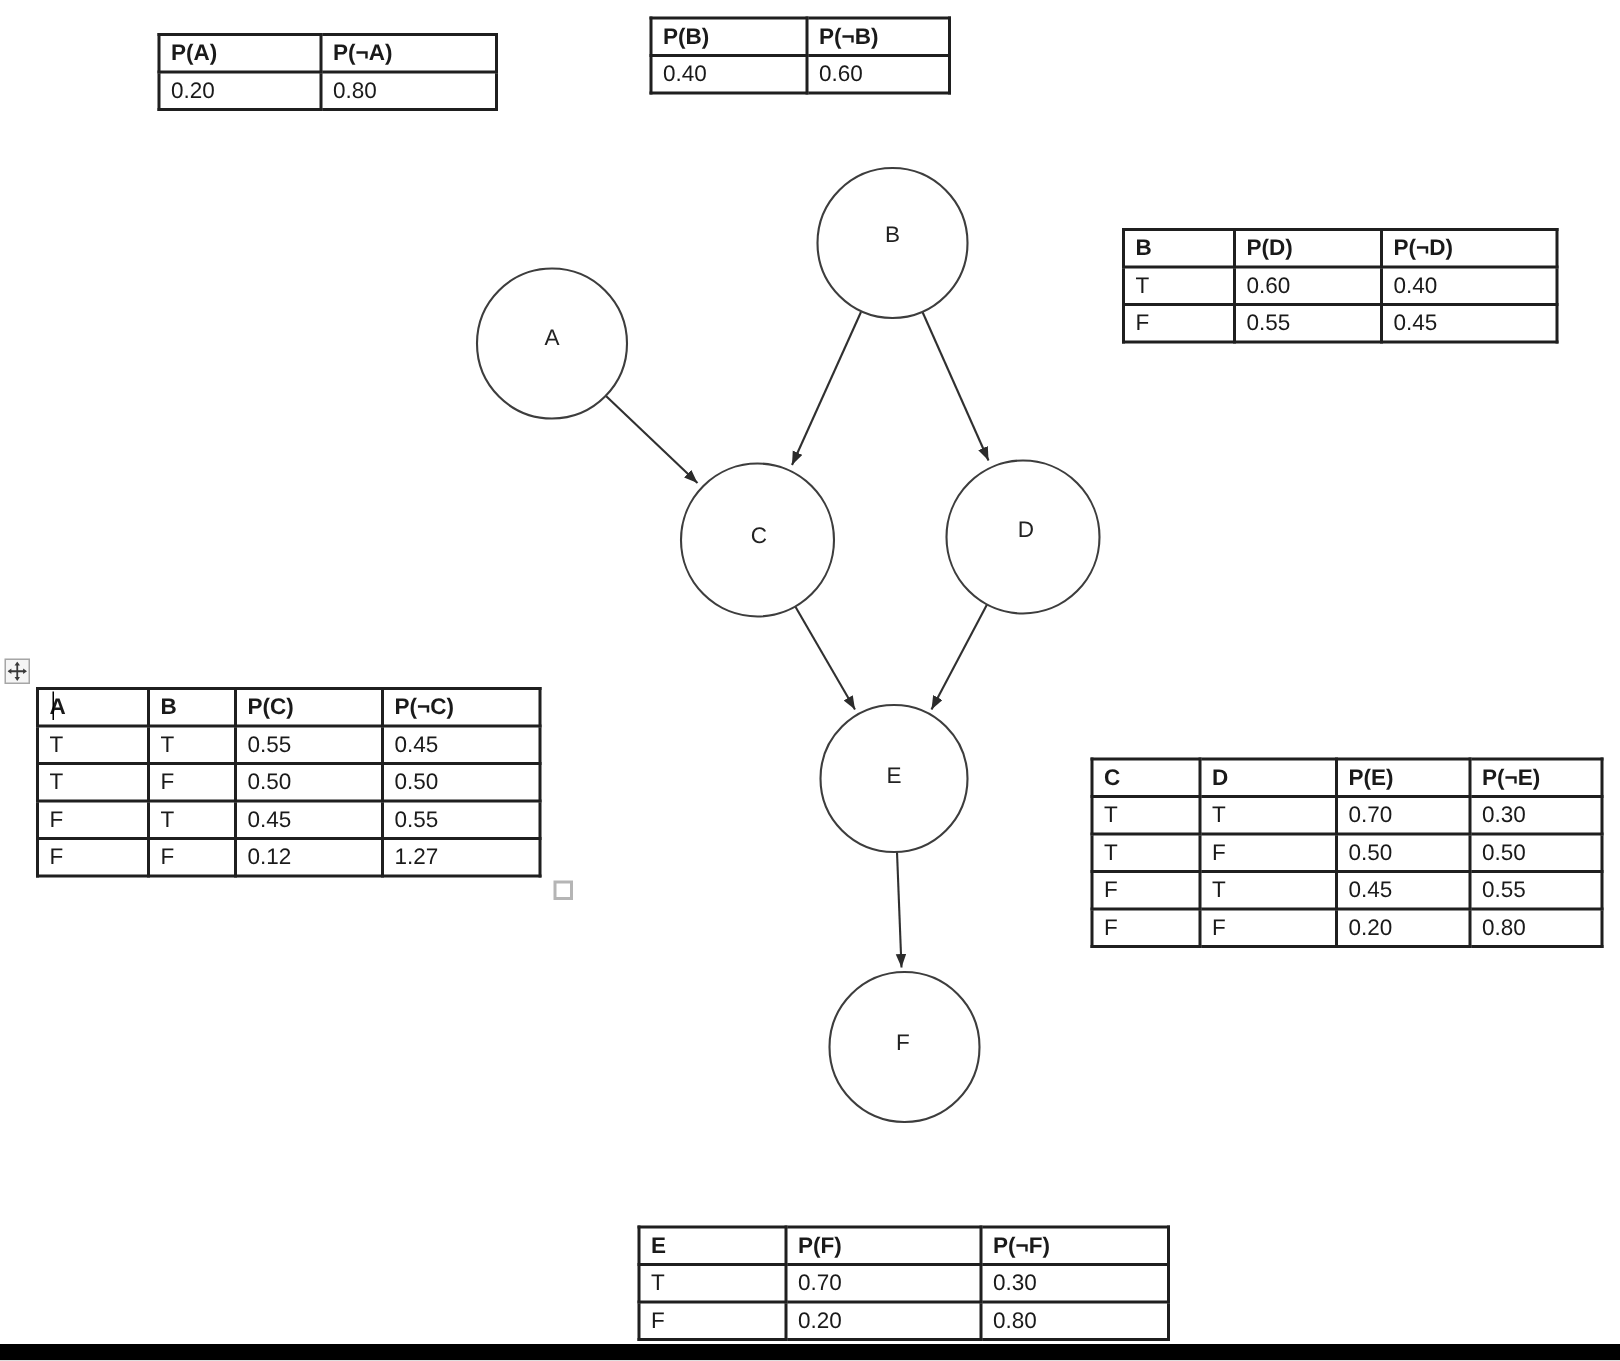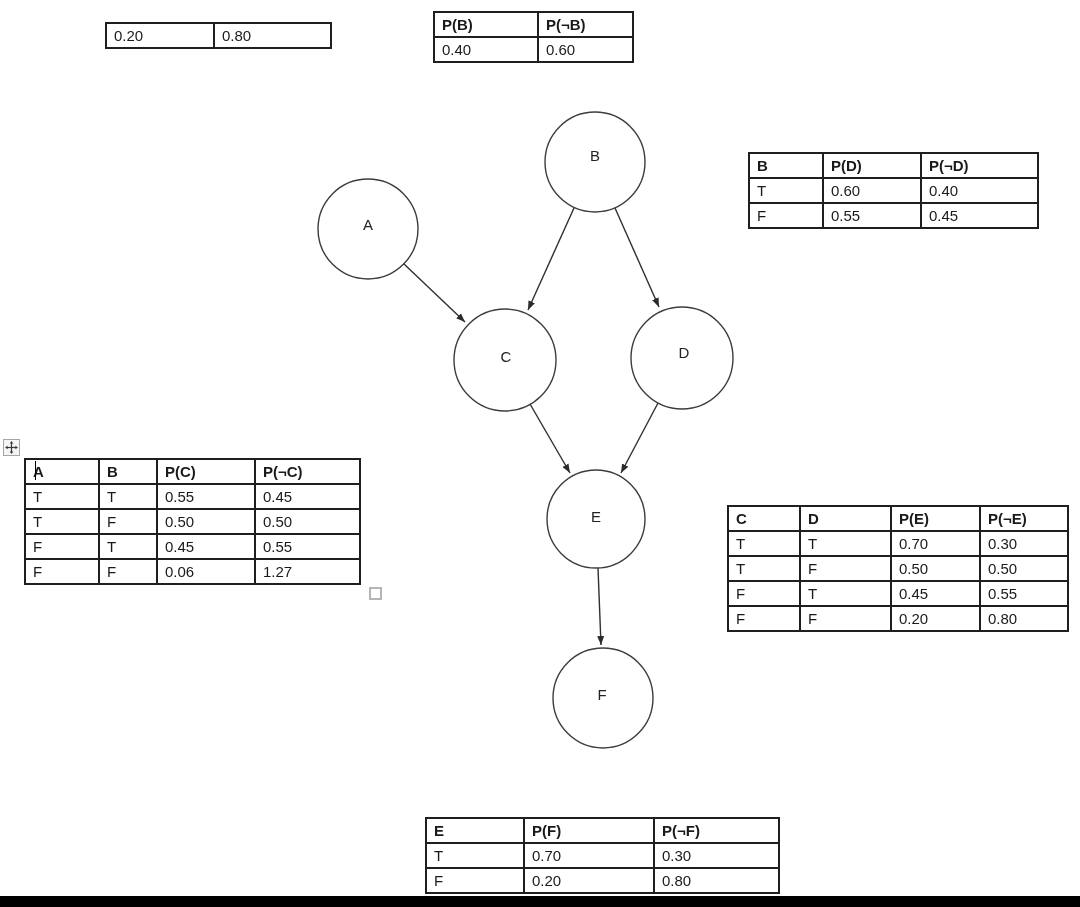--- a/index.html
+++ b/index.html
@@ -84,20 +84,24 @@
     <text x="596" y="522" text-anchor="middle">E</text>
     <text x="602" y="700" text-anchor="middle">F</text>
   </svg>
 
   <table class="cpt t-a">
     <colgroup>
         <col style="width:108px">
         <col style="width:117px">
       </colgroup>
     <tbody>
+        <tr>
+      <th>P(A)</th>
+      <th>P(¬A)</th>
+    </tr>
     <tr>
       <td>0.20</td>
       <td>0.80</td>
     </tr>
   </tbody>
     </table>
 
   <table class="cpt t-b">
     <colgroup>
         <col style="width:104px">
@@ -168,21 +172,21 @@
     </tr>
     <tr>
       <td>F</td>
       <td>T</td>
       <td>0.45</td>
       <td>0.55</td>
     </tr>
     <tr>
       <td>F</td>
       <td>F</td>
-      <td>0.06</td>
+      <td>0.12</td>
       <td>1.27</td>
     </tr>
   </tbody>
     </table>
 
   <table class="cpt t-e">
     <colgroup>
         <col style="width:72px">
         <col style="width:91px">
         <col style="width:89px">

